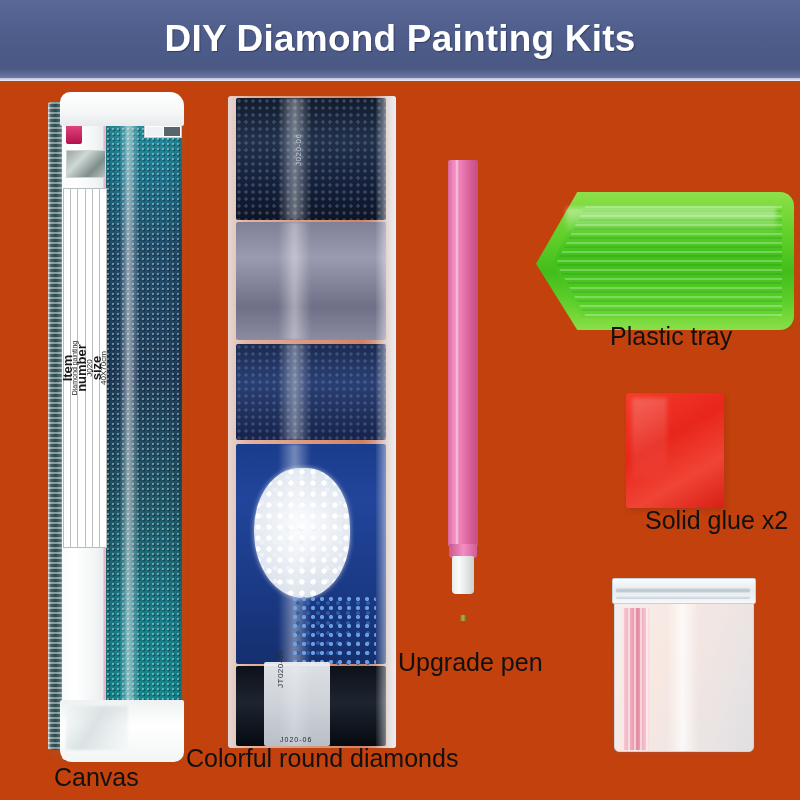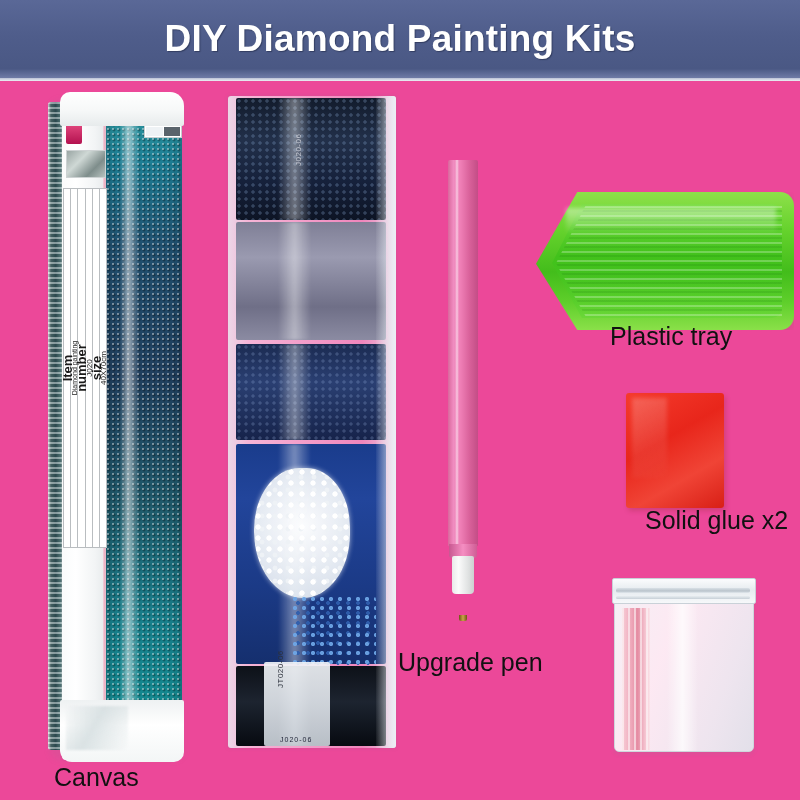--- a/index.html
+++ b/index.html
@@ -3,21 +3,21 @@
 <meta charset="utf-8">
 <style>
   html,body{margin:0;padding:0;}
   body{
     width:800px;height:800px;
     background:#ffffff;
     font-family:"Liberation Sans", sans-serif;
     overflow:hidden;
     position:relative;
   }
-  #page{position:relative;width:800px;height:800px;background:#ec4899;overflow:hidden;}
+  #page{position:relative;width:800px;height:800px;background:#c2410c;overflow:hidden;}
 
   
   .banner{
     position:absolute;left:0;top:0;width:800px;height:78px;
     background:linear-gradient(180deg,#5a6897 0%,#4f5d8b 45%,#4a5884 88%,#6f7ba6 100%);
     display:flex;align-items:center;justify-content:center;
     box-sizing:border-box;
   }
   .banner-title{
     color:#ffffff;
@@ -452,17 +452,18 @@
   <div id="ziplock">
     <div class="zip-shadowbag"></div>
     <div class="zip-body"></div>
     <div class="zip-pinkstripe"></div>
     <div class="zip-top"></div>
     <div class="zip-seal"></div>
     <div class="zip-seal2"></div>
   </div>
 
   <div class="caption" id="cap-canvas">Canvas</div>
+  <div class="caption" id="cap-diamonds">Colorful round diamonds</div>
   <div class="caption" id="cap-pen">Upgrade pen</div>
   <div class="caption" id="cap-tray">Plastic tray</div>
   <div class="caption" id="cap-glue">Solid glue x2</div>
 
 </div>
 
 </body></html>

